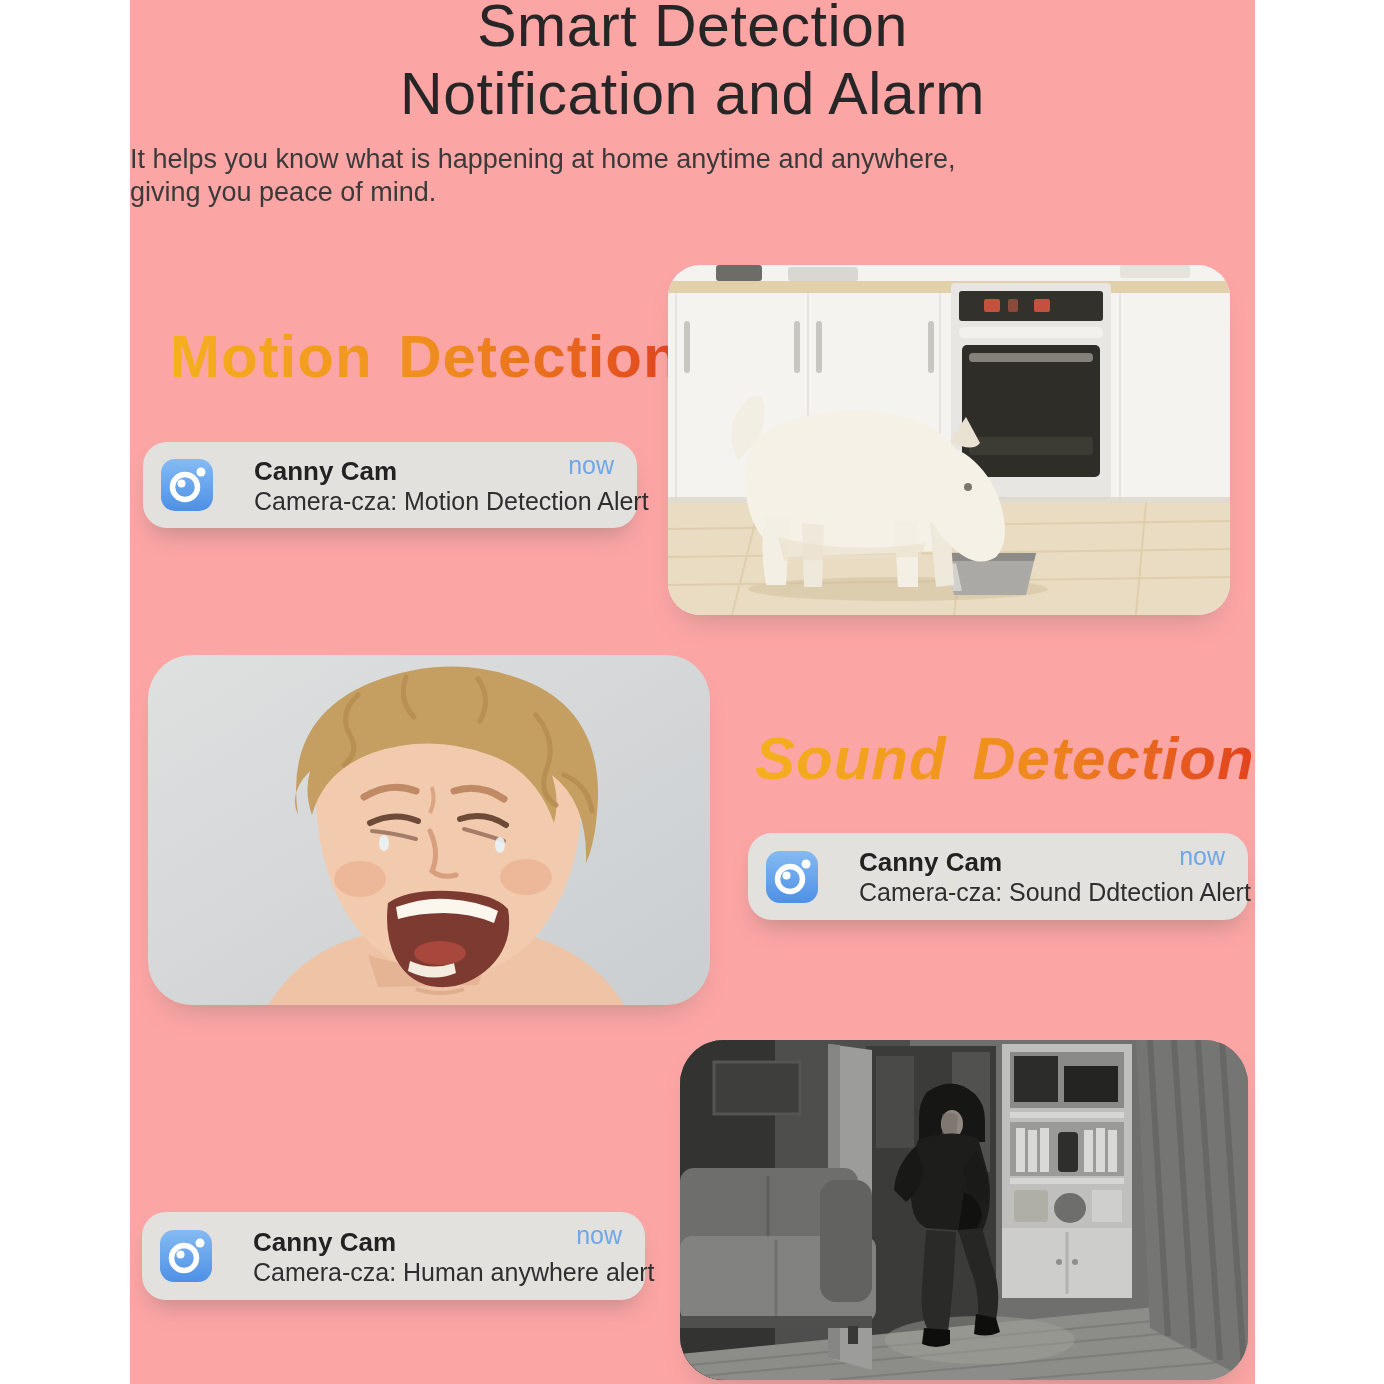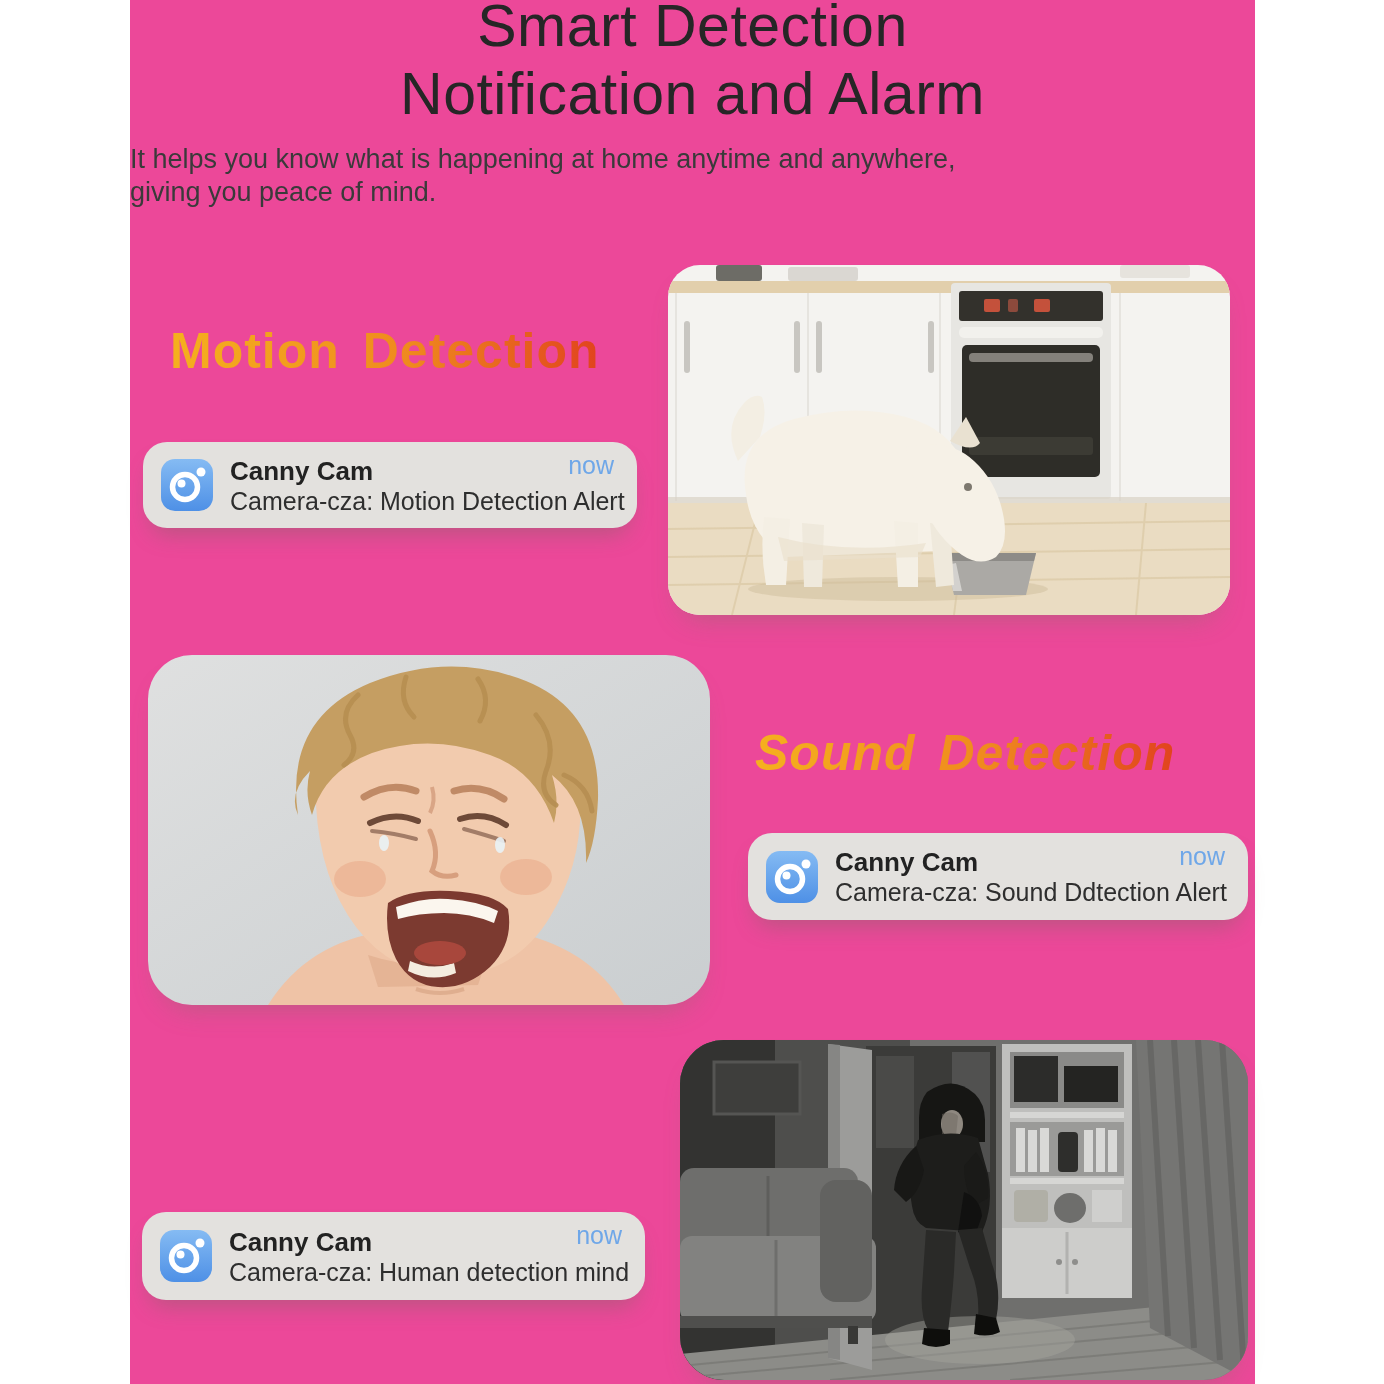--- a/index.html
+++ b/index.html
@@ -7,39 +7,39 @@
   body {
     width:1384px; height:1384px;
     background:#ffffff;
     font-family:"Liberation Sans", sans-serif;
     position:relative;
     overflow:hidden;
   }
   .canvas {
     position:absolute; left:130px; top:0;
     width:1125px; height:1384px;
-    background:#ec4899;
+    background:#fca5a5;
   }
   
   .title {
     position:absolute; top:-8px; left:0; width:100%;
     text-align:center;
     font-size:59px; line-height:68px;
     color:#262626; font-weight:400;
     letter-spacing:0.5px;
   }
   .subtitle {
     position:absolute; top:143px; left:0; width:100%;
     font-size:27px; line-height:33px;
     color:#3A3A3A;
   }
   
   .section-heading {
     position:absolute; margin:0;
-    font-size:50px; font-weight:bold;
+    font-size:60px; font-weight:bold;
     letter-spacing:1px; word-spacing:8px;
     color:#ED7A1E;
     white-space:nowrap;
   }
   @supports ((-webkit-background-clip:text) or (background-clip:text)) {
     .section-heading {
       background:linear-gradient(90deg,#F5B01E 0%, #EF8A1E 55%, #E1431E 100%);
       -webkit-background-clip:text; background-clip:text;
       color:transparent; -webkit-text-fill-color:transparent;
     }
@@ -63,21 +63,21 @@
     border-radius:24px;
     box-shadow:0 14px 22px -8px rgba(110,104,92,0.40);
     display:flex; align-items:center;
     padding:0 24px 0 18px;
   }
   .notif-motion { left:13px;  top:442px;  width:494px; height:86px; }
   .notif-sound  { left:618px; top:833px;  width:500px; height:87px; }
   .notif-human  { left:12px;  top:1212px; width:503px; height:88px; }
   .notif-icon { width:52px; height:52px; flex:0 0 52px; margin-right:17px; }
   .notif-icon svg { display:block; width:52px; height:52px; }
-  .notif-text { display:flex; flex-direction:column; justify-content:center; }
+  .notif-text { display:flex; flex-direction:column; justify-content:center;margin-left:24px; }
   .notif-app {
     font-size:26px; line-height:30px; font-weight:bold;
     color:#222222; white-space:nowrap;
   }
   .notif-msg {
     font-size:25px; line-height:27px; margin-top:2px;
     color:#2E2E2E; white-space:nowrap;
   }
   .notif-time {
     position:absolute; top:9px; right:23px;
@@ -342,18 +342,18 @@
     <div class="notif-icon">
       <svg viewBox="0 0 52 52">
         <rect width="52" height="52" rx="14" fill="url(#iconGrad1)"></rect>
         <circle cx="24" cy="28" r="12.5" fill="none" stroke="#ffffff" stroke-width="5.5"></circle>
         <circle cx="20.5" cy="24.5" r="4" fill="#ffffff"></circle>
         <circle cx="40" cy="13" r="4.5" fill="#ffffff"></circle>
       </svg>
     </div>
     <div class="notif-text">
       <div class="notif-app">Canny Cam</div>
-      <div class="notif-msg">Camera-cza: Human detection mind</div>
+      <div class="notif-msg">Camera-cza: Human anywhere alert</div>
     </div>
     <div class="notif-time">now</div>
   </div>
 
 </div>
 
 </body></html>

